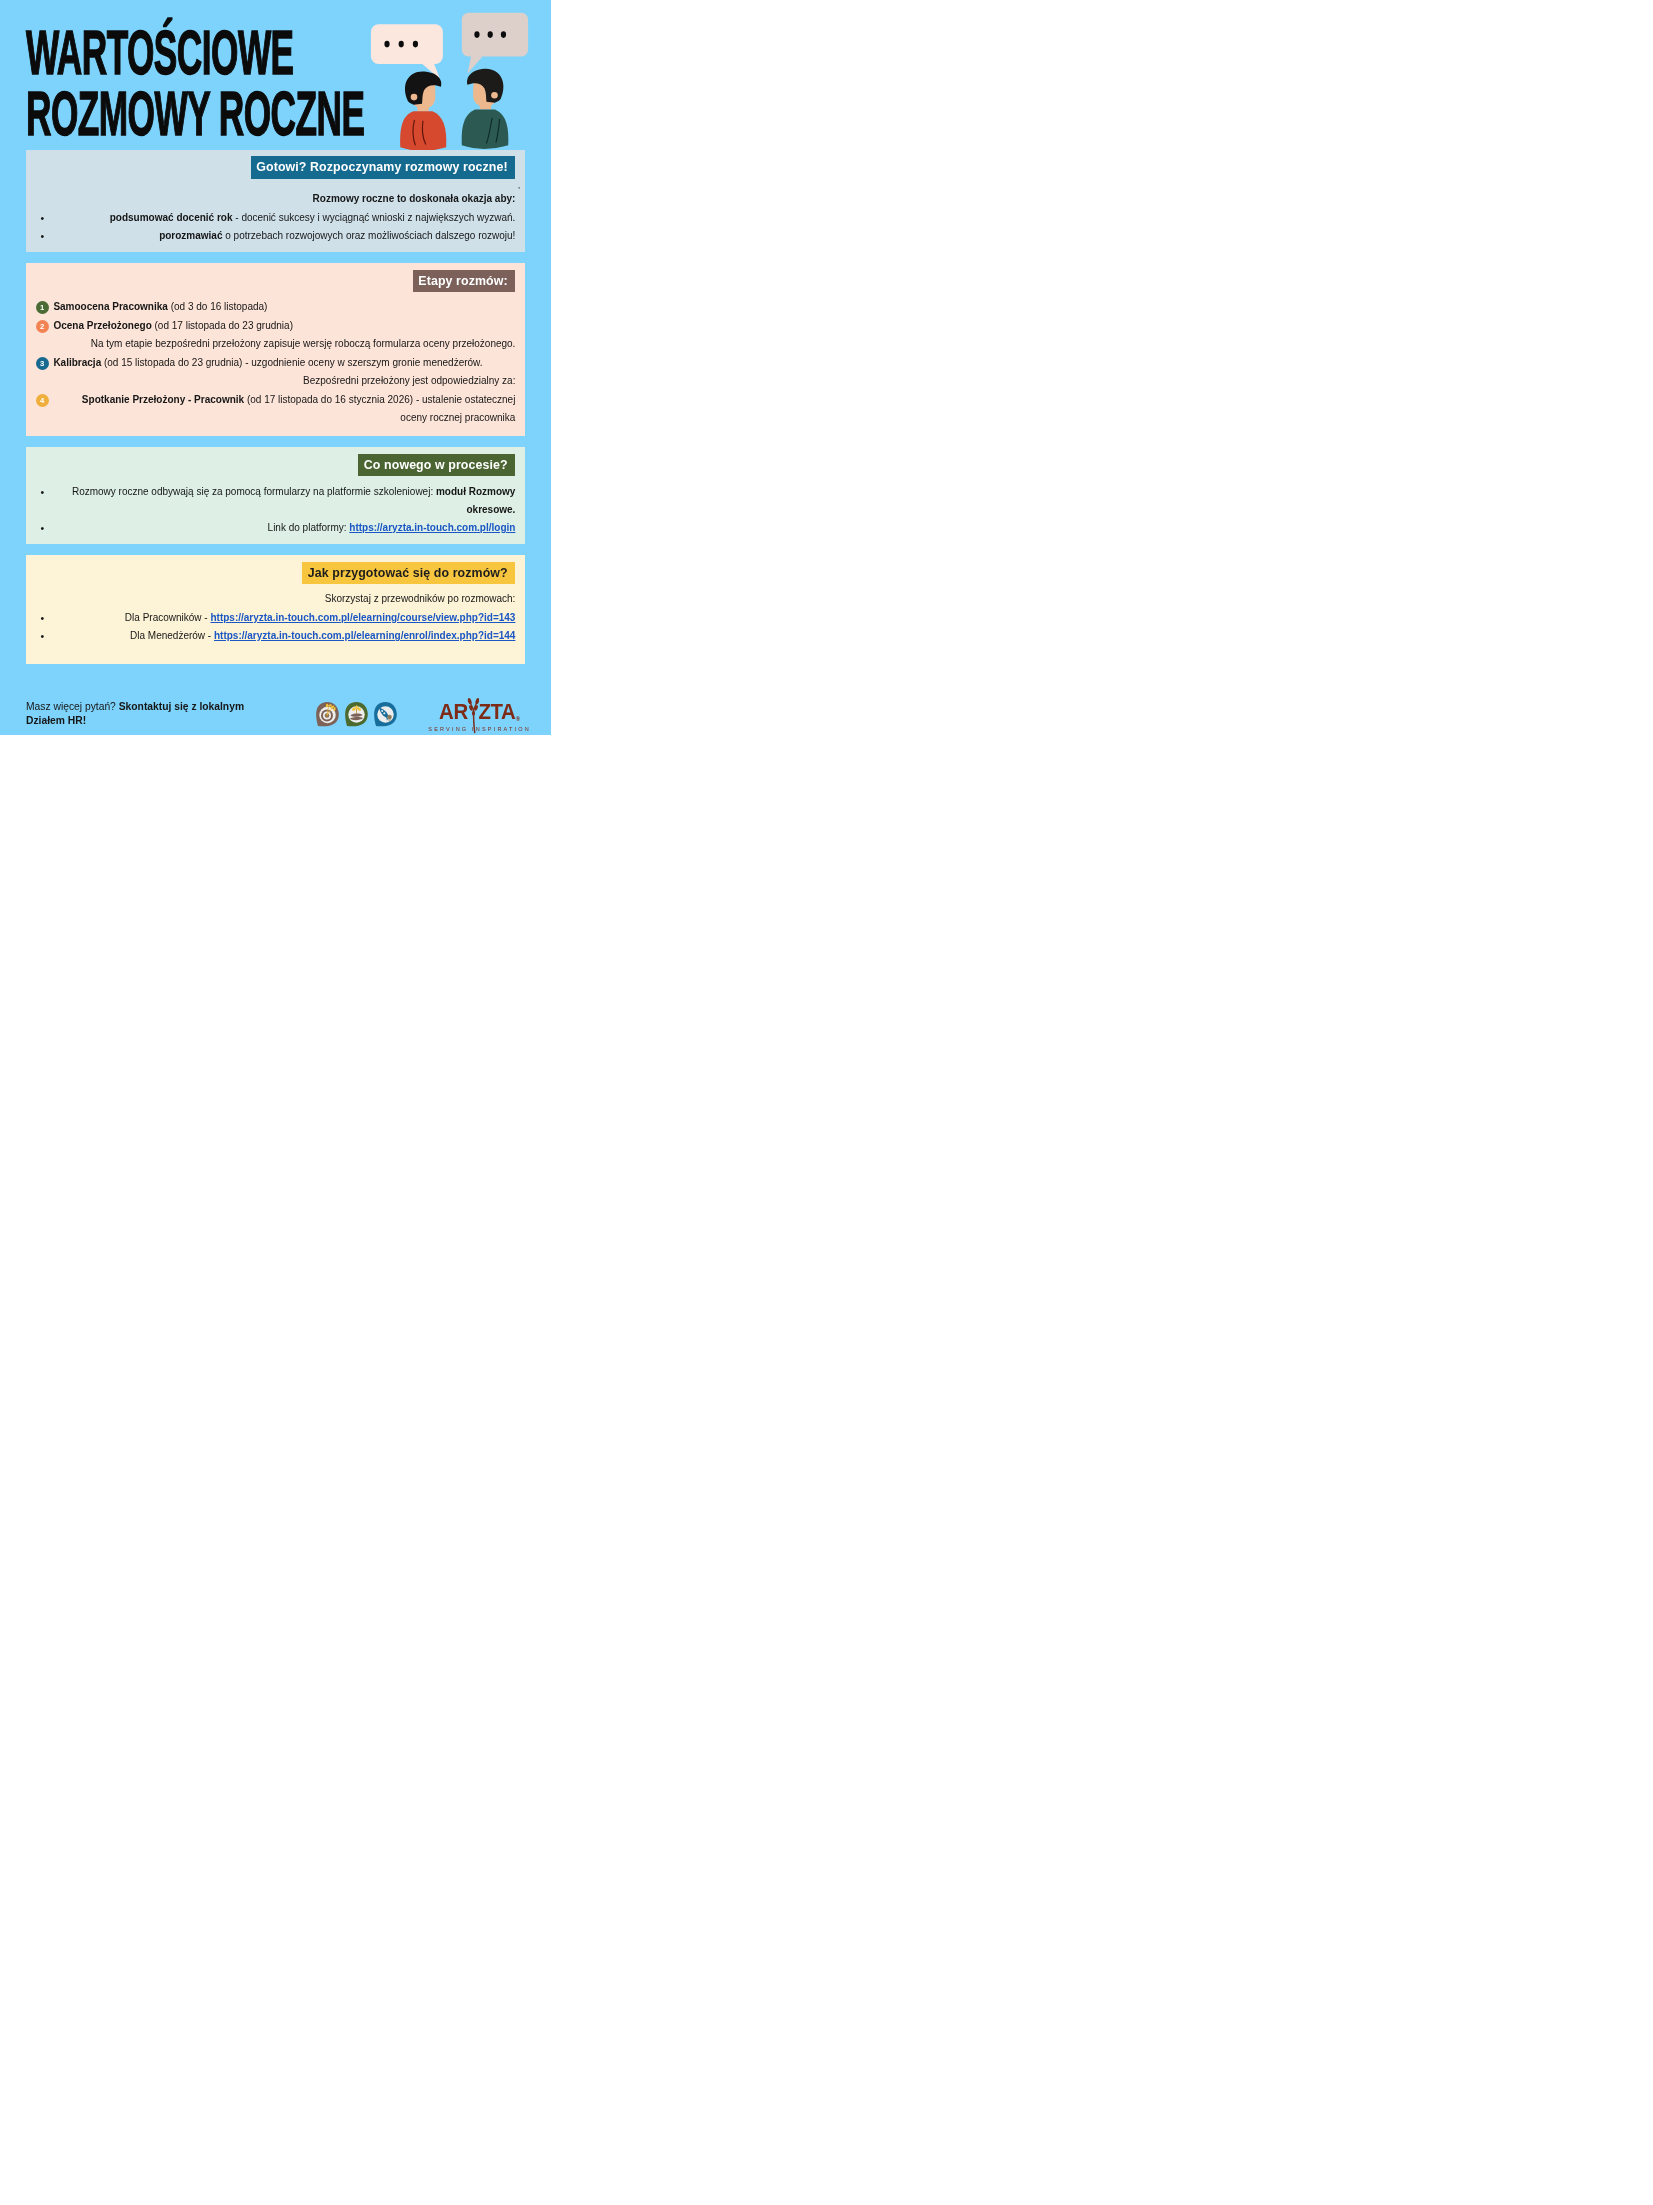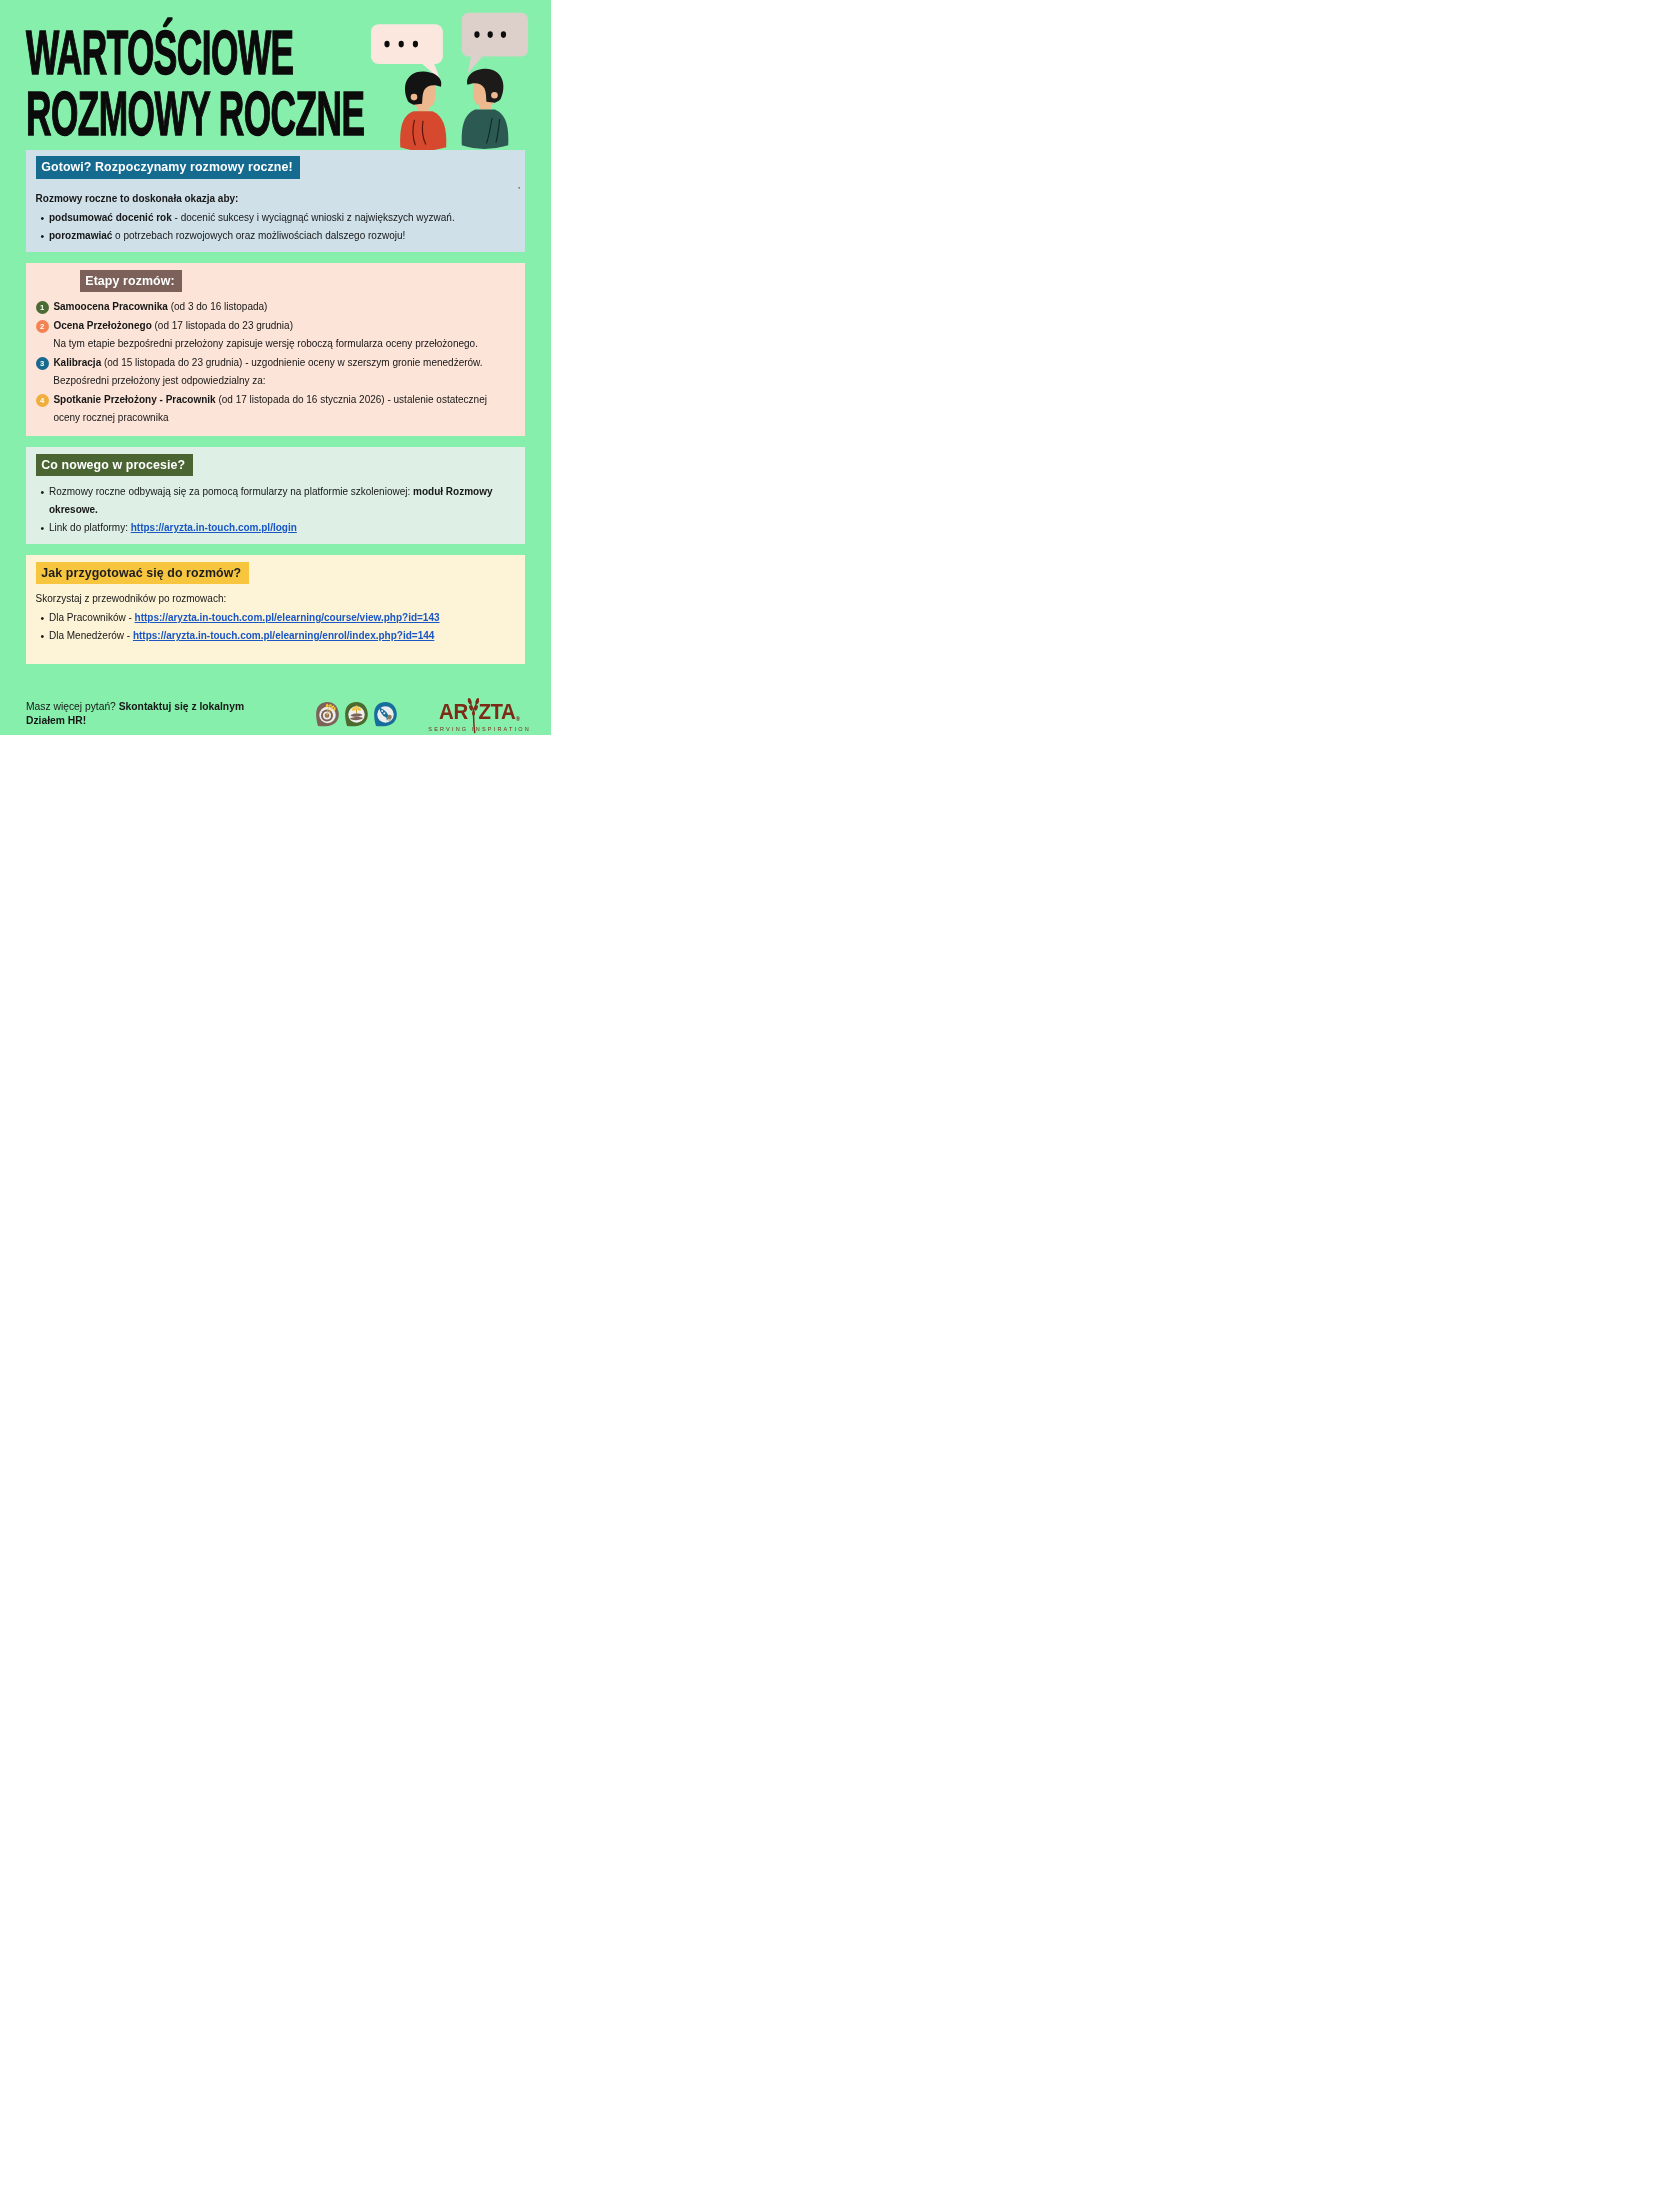--- a/index.html
+++ b/index.html
@@ -1,25 +1,25 @@
 <!DOCTYPE html>
 <html style="font-size:7.7px"><head>
 <meta charset="utf-8">
 <style>
   html,body{margin:0;padding:0;background:#fff;}
-  .page{position:relative;width:551px;height:735px;background:#86efac;overflow:hidden;
+  .page{position:relative;width:551px;height:735px;background:#7dd3fc;overflow:hidden;
         font-family:"Liberation Sans",sans-serif;color:#161616;}
   
   .title-box{padding:22px 0 0 26px;height:123px;}
   .big-title{transform:scaleX(.56);transform-origin:0 0;white-space:nowrap;
              font-weight:900;font-size:63px;line-height:.97;letter-spacing:-1px;color:#0b0b0b;
              -webkit-text-stroke:1.4px #0b0b0b;}
   .illus{position:absolute;left:368px;top:9.6px;width:163px;height:142px;}
   
-  .section{margin:0 26px;padding:6.7px 9.6px 7.7px 9.6px;}
+  .section{margin:0 26px;padding:6.7px 9.6px 7.7px 9.6px;text-align:right;}
   .sec-blue{background:#cfe0e9;margin-top:4.8px;}
   .sec-pink{background:#fce4d8;margin-top:11px;padding-bottom:9.6px;}
   .sec-green{background:#def0e6;margin-top:11px;}
   .sec-yellow{background:#fdf3d7;margin-top:11px;padding-bottom:19px;}
   .sec-head{display:inline-block;color:#ffffff;font-size:12.4px;font-weight:700;
             padding:3.8px 7.7px 4.3px 5.7px;letter-spacing:0.1px;}
   .sec-head.dark-text{color:#1d1d1d;}
   .line{font-size:10px;line-height:18px;margin:0;}
   .intro{font-weight:700;margin-top:11px;}
   .b{font-weight:700;}

